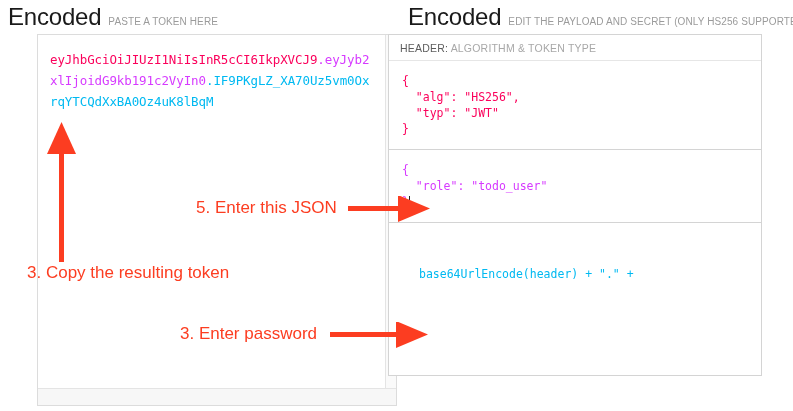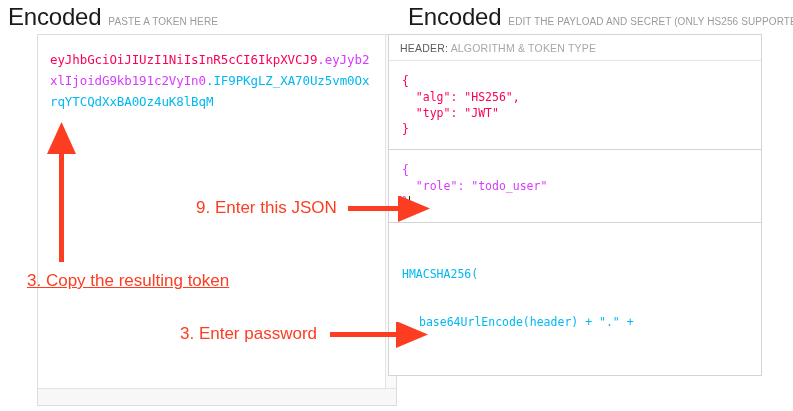--- a/index.html
+++ b/index.html
@@ -136,21 +136,21 @@
 
   
   .anno-text {
     position: absolute;
     color: #fc3d21;
     font-size: 17px;
     font-family: "Liberation Sans", sans-serif;
     white-space: nowrap;
   }
   #anno-2-text { left: 196px; top: 198px; }
-  #anno-3-text { left: 27px;  top: 271px; text-decoration: underline; }
+  #anno-3-text { left: 27px;  top: 263px; }
   #anno-1-text { left: 180px; top: 324px; }
 
   .anno-arrow { position: absolute; }
 </style>
 </head>
 <body>
 
 <div class="col-heading" id="heading-encoded">
   <span class="title">Encoded</span><span class="sub">PASTE A TOKEN HERE</span>
 </div>
@@ -179,37 +179,36 @@
   </div>
 
   <div class="section">
     <div class="section-body" id="payload-body"><span>{
   "role": "todo_user"
 }</span><span class="caret"></span></div>
   </div>
 
   <div class="section">
     <div class="section-body" id="signature-body">
-      <span class="sig-line">HMACSHA256(</span>
       <span class="sig-line indent1">base64UrlEncode(header) + "." +</span>
       
       
       
     </div>
   </div>
 
 </div>
 
 <div class="anno-text" id="anno-3-text">3. Copy the resulting token</div>
 <svg class="anno-arrow" style="left:44px; top:122px;" width="36" height="140" viewBox="0 0 36 140">
   <rect x="15" y="26" width="5" height="114" fill="#fc3d21"></rect>
   <polygon points="17.5,0 32,32 3,32" fill="#fc3d21"></polygon>
 </svg>
 
-<div class="anno-text" id="anno-2-text">9. Enter this JSON</div>
+<div class="anno-text" id="anno-2-text">5. Enter this JSON</div>
 <svg class="anno-arrow" style="left:348px; top:196px;" width="82" height="26" viewBox="0 0 82 26">
   <rect x="0" y="10" width="58" height="5" fill="#fc3d21"></rect>
   <polygon points="82,12.5 50,26 50,-1" fill="#fc3d21"></polygon>
 </svg>
 
 <div class="anno-text" id="anno-1-text">3. Enter password</div>
 <svg class="anno-arrow" style="left:330px; top:322px;" width="98" height="26" viewBox="0 0 98 26">
   <rect x="0" y="10" width="74" height="5" fill="#fc3d21"></rect>
   <polygon points="98,12.5 66,26 66,-1" fill="#fc3d21"></polygon>
 </svg>

